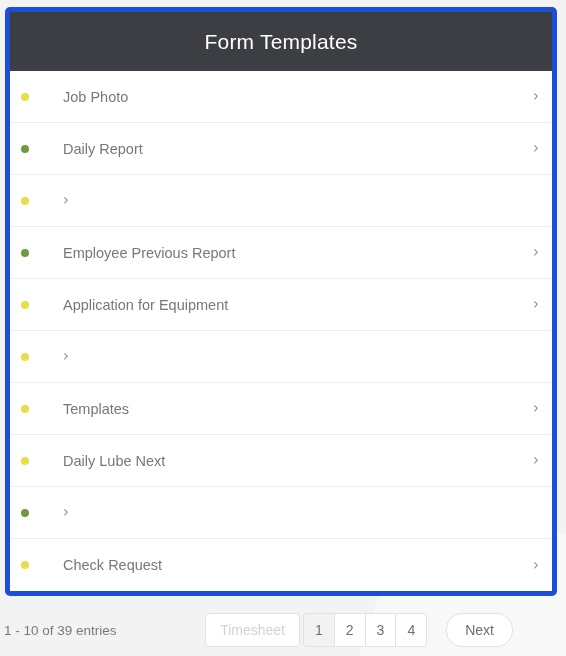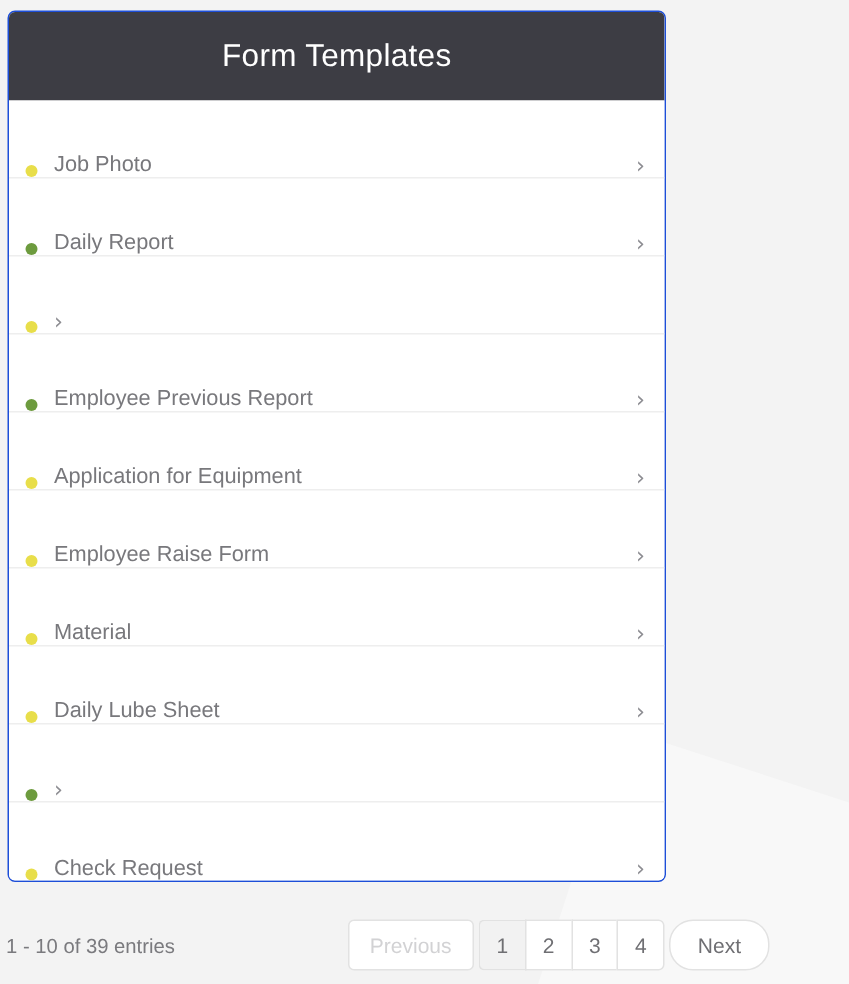--- a/index.html
+++ b/index.html
@@ -24,23 +24,23 @@
     height: 210px;
     background: #f8f8f8;
     transform: rotate(18deg);
     border-radius: 14px;
     z-index: 0;
   }
   .card {
     position: absolute;
     left: 5px;
     top: 7px;
-    width: 439px;
+    width: 552px;
     background: #ffffff;
-    border: 1px solid #1d4ed8;
+    border: 5px solid #1d4ed8;
     border-radius: 5px;
     box-sizing: border-box;
     z-index: 1;
     overflow: hidden;
   }
   .card-header {
     height: 59px;
     background: #3d3d44;
     display: flex;
     align-items: center;
@@ -51,25 +51,26 @@
     font-size: 21px;
     font-weight: normal;
     letter-spacing: 0.2px;
   }
   .list {
     background: #fff;
   }
   .list-item {
     height: 52px;
     display: flex;
-    align-items: flex-end;
+    align-items: center;
     border-bottom: 1px solid #eeeeee;
     box-sizing: border-box;
     padding: 0 13px 0 11px;
     cursor: pointer;
+    gap: 23px;
   }
   .list-item:last-child {
     border-bottom: none;
   }
   .dot {
     width: 8px;
     height: 8px;
     border-radius: 50%;
     flex: 0 0 auto;
     margin-right: 11px;
@@ -129,21 +130,21 @@
   .page-btn.prev {
     border-radius: 4px;
     color: #d2d2d4;
     cursor: default;
     padding: 0 14px;
     margin-right: 3px;
   }
   .page-btn.next {
     border-radius: 16px;
     padding: 0 18px;
-    margin-left: 3px;
+    margin-left: 19px;
   }
   .page-group .page-btn {
     border-right-width: 0;
   }
   .page-group .page-btn:first-child {
     border-top-left-radius: 4px;
     border-bottom-left-radius: 4px;
   }
   .page-group .page-btn:last-child {
     border-right-width: 1px;
@@ -186,51 +187,50 @@
         <span class="item-label">Employee Previous Report</span>
         <span class="chevron">›</span>
       </div>
       <div class="list-item">
         <span class="dot" style="background: rgb(232, 222, 74);"></span>
         <span class="item-label">Application for Equipment</span>
         <span class="chevron">›</span>
       </div>
       <div class="list-item">
         <span class="dot" style="background: rgb(232, 222, 74);"></span>
-        <span class="item-label">Employee Raise Form</span>
-        <span class="chevron">›</span>
-      </div>
-      <div class="list-item">
-        <span class="dot" style="background: rgb(232, 222, 74);"></span>
-        <span class="item-label">Material</span>
-        <span class="chevron">›</span>
-      </div>
-      <div class="list-item">
-        <span class="dot" style="background: rgb(232, 222, 74);"></span>
-        <span class="item-label">Daily Lube Sheet</span>
+        <span class="chevron">›</span>
+      </div>
+      <div class="list-item">
+        <span class="dot" style="background: rgb(232, 222, 74);"></span>
+        <span class="item-label">Templates</span>
+        <span class="chevron">›</span>
+      </div>
+      <div class="list-item">
+        <span class="dot" style="background: rgb(232, 222, 74);"></span>
+        <span class="item-label">Daily Lube Next</span>
         <span class="chevron">›</span>
       </div>
       <div class="list-item">
         <span class="dot" style="background: rgb(109, 155, 62);"></span>
         <span class="chevron">›</span>
       </div>
       <div class="list-item">
         <span class="dot" style="background: rgb(232, 222, 74);"></span>
         <span class="item-label">Check Request</span>
         <span class="chevron">›</span>
       </div>
     </div>
 
 </div>
 
 <div class="footer">
   <div class="entries-info">1 - 10 of 39 entries</div>
 
   <div class="pagination">
-    <div class="page-btn prev">Previous</div>
+    <div class="page-btn prev">Timesheet</div>
     <div class="page-group">
         <div class="page-btn active">1</div>
         <div class="page-btn">2</div>
         <div class="page-btn">3</div>
         <div class="page-btn">4</div>
       </div>
     <div class="page-btn next">Next</div>
   </div>
 </div>
 

